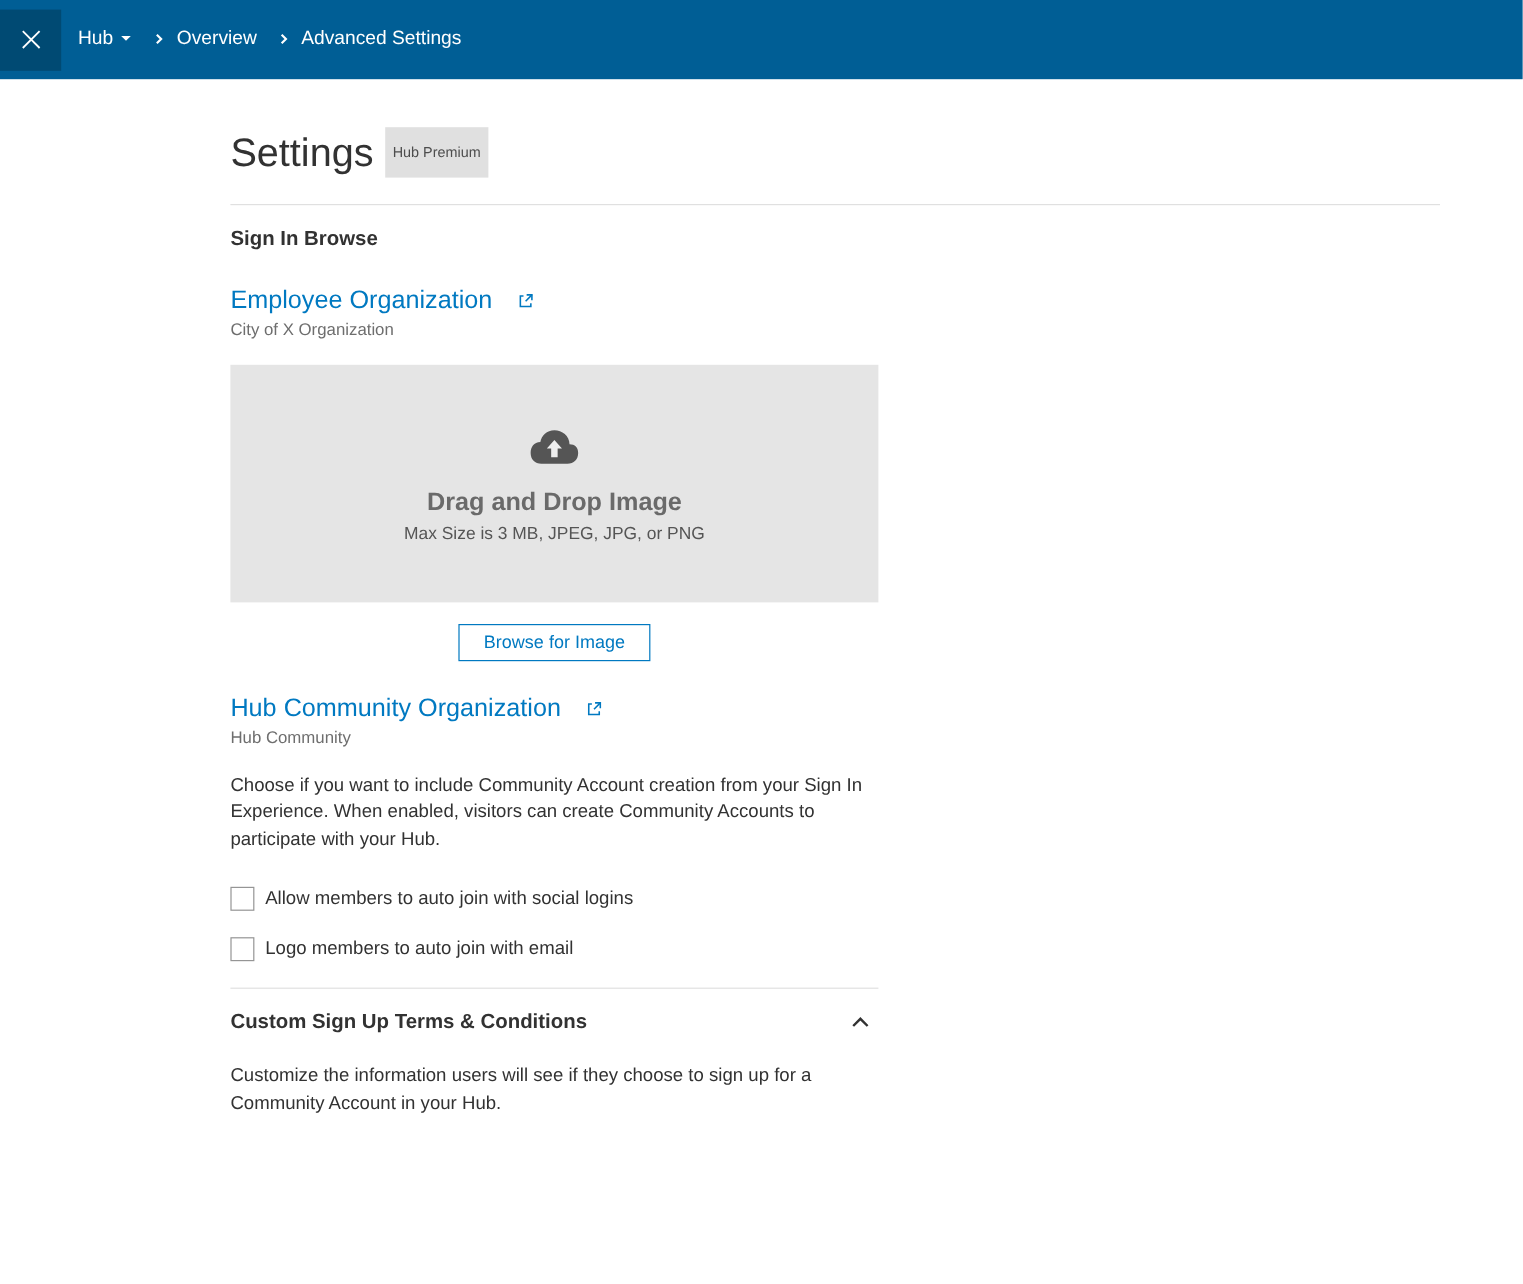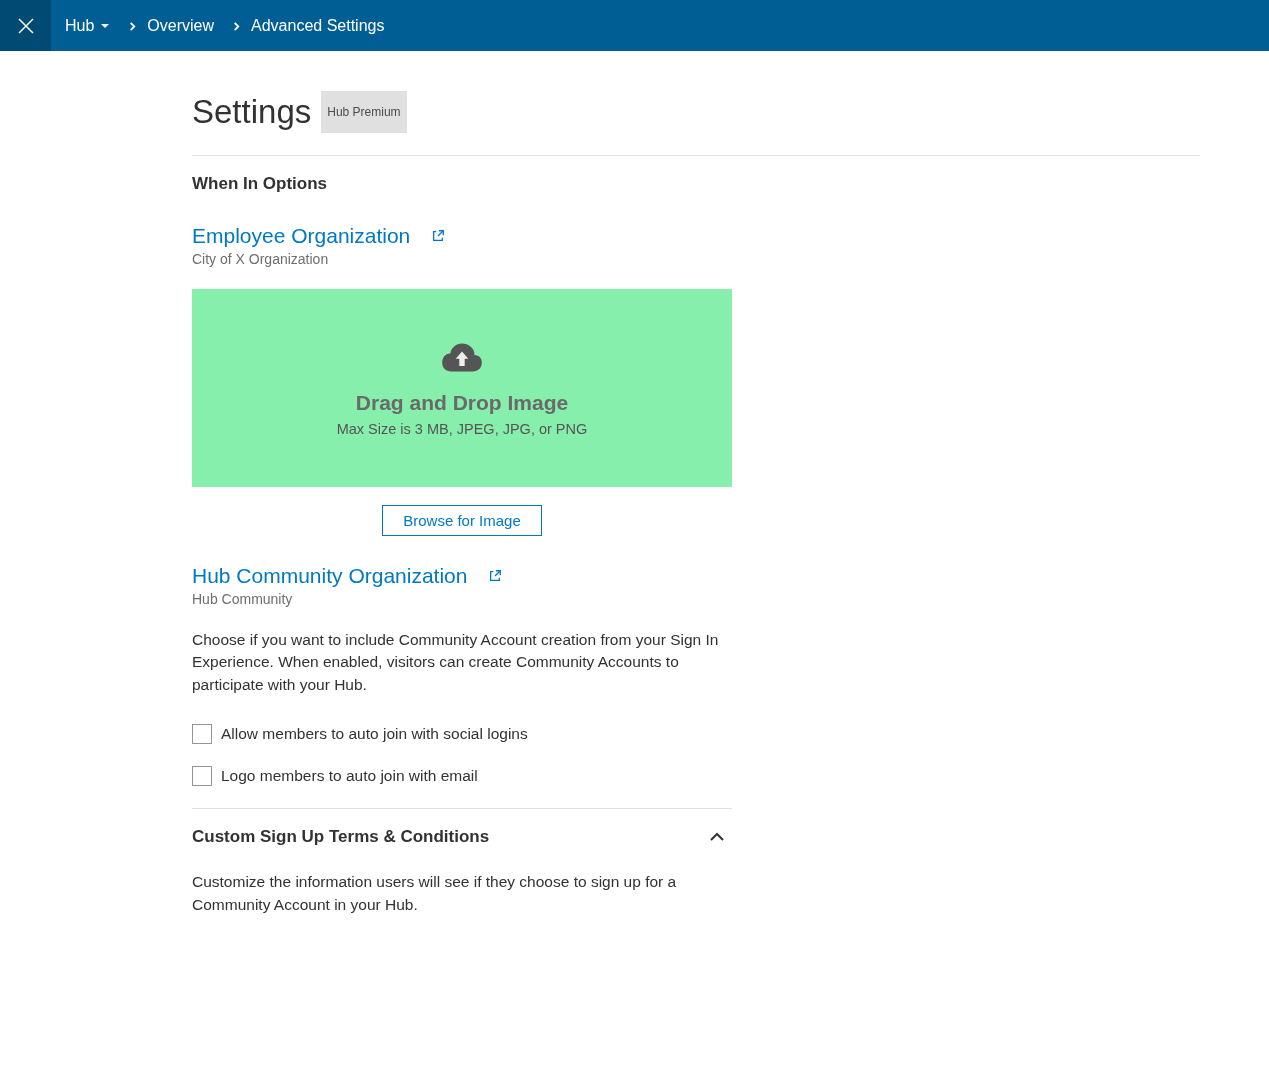--- a/index.html
+++ b/index.html
@@ -9,21 +9,21 @@
     }
     body {
       font-family: "Avenir Next", "Segoe UI", -apple-system, sans-serif;
       background: #fff;
       color: #323232;
     }
     
     
     .top-nav {
       background: #005e95;
-      height: 51px;
+      height: 66px;
       display: flex;
       align-items: center;
       color: #fff;
     }
     .close-btn {
       width: 51px;
       height: 51px;
       background: #004a73;
       display: flex;
       align-items: center;
@@ -134,21 +134,21 @@
     }
     
     .label {
       font-size: 15.5px;
       font-weight: 600;
       color: #323232;
       margin-bottom: 12px;
     }
     
     .drop-zone {
-      background: #86efac;
+      background: #e5e5e5;
       width: 540px;
       height: 198px;
       display: flex;
       flex-direction: column;
       align-items: center;
       justify-content: center;
       gap: 6px;
     }
     .drop-zone .upload-icon svg {
       width: 44px;
@@ -280,21 +280,21 @@
 
 <div class="content">
 
   <div class="page-title-row">
     <h1 class="page-title">Settings</h1>
     <span class="badge">Hub Premium</span>
   </div>
 
   <hr class="divider">
 
-  <div class="section-heading">When In Options</div>
+  <div class="section-heading">Sign In Browse</div>
 
   <div class="section">
     <a class="org-link">
       <span>Employee Organization</span>
       <svg viewBox="0 0 16 16">
         <path d="M6 3 H3 V13 H13 V10"></path>
         <path d="M9 2 H14 V7"></path>
         <line x1="14" y1="2" x2="8" y2="8"></line>
       </svg>
     </a>

